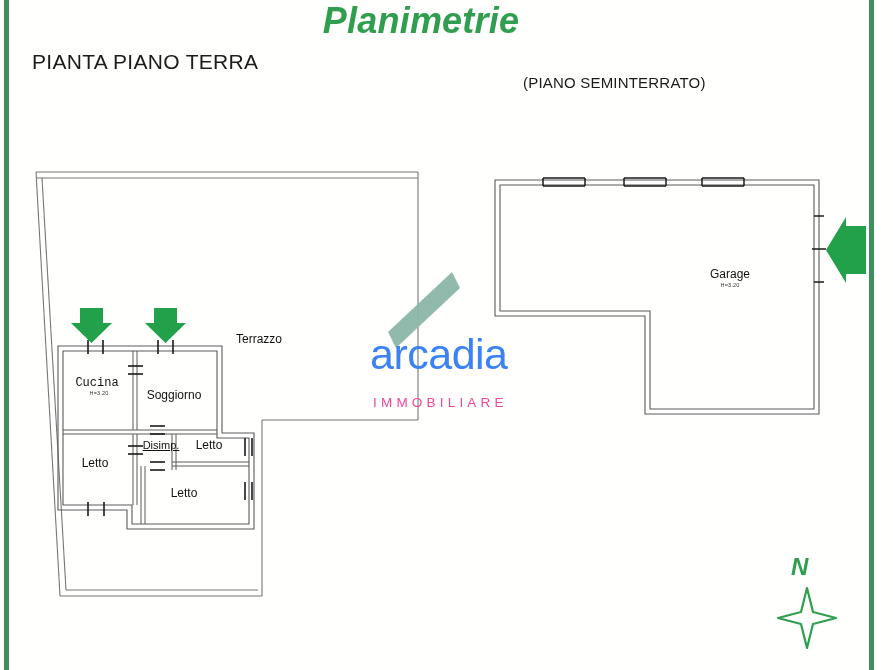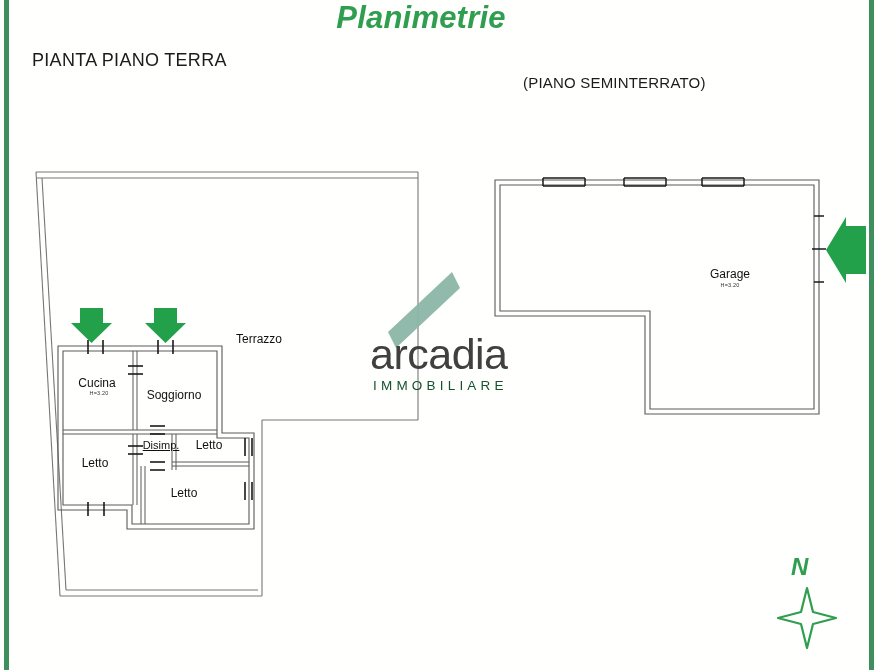--- a/index.html
+++ b/index.html
@@ -29,29 +29,29 @@
   .edge.left  { left: 4px; }
   .edge.right { left: 869px; }
 
   
   .main-title {
     position: absolute;
     left: 0;
     top: 0;
     width: 842px;
     text-align: center;
-    font-size: 31px;
+    font-size: 36px;
     font-weight: bold;
     font-style: italic;
     color: #2f9e4f;
     letter-spacing: .2px;
   }
   .sec-title {
     position: absolute;
-    font-size: 18px;
+    font-size: 21px;
     color: #1b1b1b;
     letter-spacing: .3px;
     white-space: nowrap;
   }
   .sec-sub {
     position: absolute;
     font-size: 15px;
     color: #1b1b1b;
     letter-spacing: .2px;
     white-space: nowrap;
@@ -89,30 +89,30 @@
     top: 268px;
     width: 160px;
     height: 140px;
     pointer-events: none;
   }
   #wm-word {
     position: absolute;
     left: 2px;
     top: 62px;
     font-size: 43px;
-    color: #404040;
+    color: #3b82f6;
     letter-spacing: -0.5px;
     font-weight: normal;
   }
   #wm-sub {
     position: absolute;
     left: 5px;
-    top: 110px;
+    top: 127px;
     font-size: 13.5px;
-    color: #14532d;
+    color: #ec4899;
     letter-spacing: 4.2px;
   }
 
   
   #compass-n {
     position: absolute;
     left: 791px;
     top: 553px;
     font-size: 24px;
     font-weight: bold;
@@ -259,21 +259,21 @@
       <path d="M 388 332 L 452 272 L 460 288 L 396 348 Z" fill="#8bb6a9" opacity="0.95"></path>
     </g>
 
     <g>
       <path d="M 807 588 L 813 612 L 836 618 L 813 624 L 807 648 L 801 624 L 778 618 L 801 612 Z" fill="none" stroke="#2f9e4f" stroke-width="2.2" stroke-linejoin="round"></path>
     </g>
   </svg>
 
   <div class="rlabel big" style="left:259px; top:292px;margin-top:40px;">Terrazzo</div>
 
-  <div class="rlabel big" style="left:97px; top:376px;">Cucina</div>
+  <div class="rlabel big" style="left:97px; top:376px;font-family:Liberation Mono, monospace;">Cucina</div>
   <div class="rlabel tiny" style="left:99px; top:390px;">H=3.20</div>
 
   <div class="rlabel big" style="left:174px; top:388px;">Soggiorno</div>
 
   <div class="rlabel sm" style="left:161px; top:439px;">Disimp.</div>
 
   <div class="rlabel big" style="left:209px; top:438px;">Letto</div>
 
   <div class="rlabel big" style="left:95px; top:456px;">Letto</div>
 

